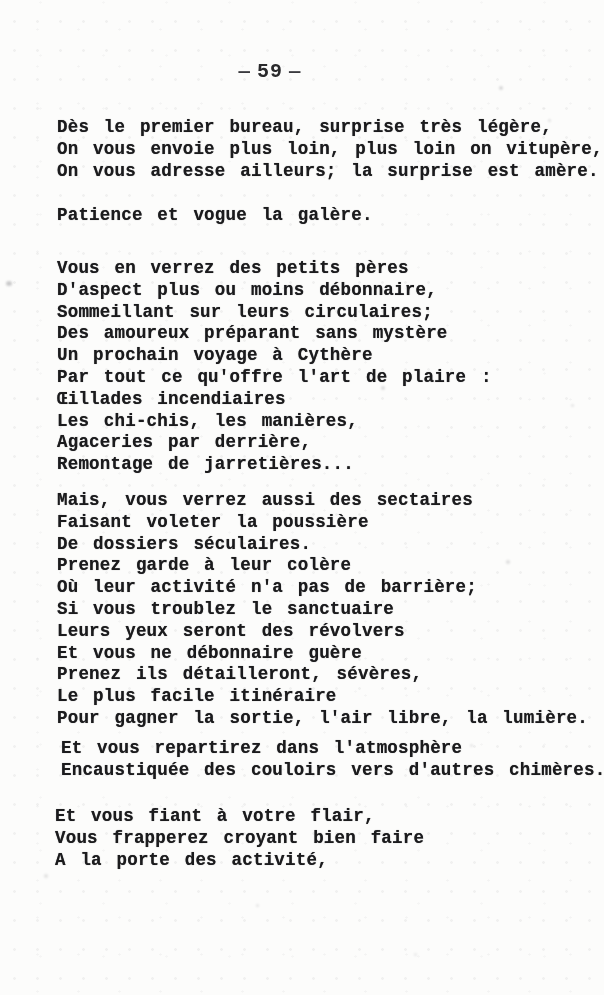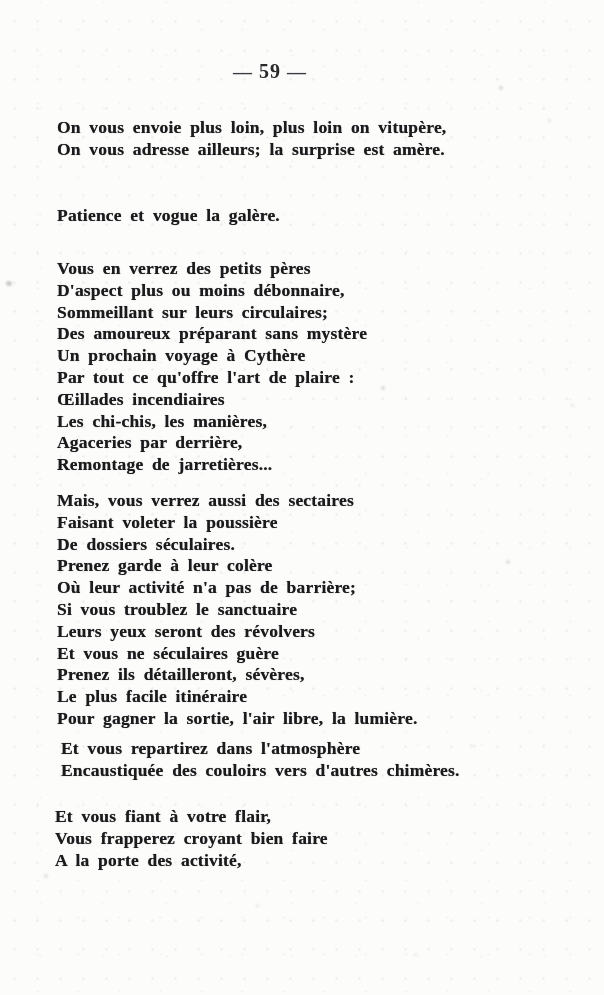--- a/index.html
+++ b/index.html
@@ -14,21 +14,21 @@
     margin: 0 auto;
     background-color: #fcfcfb;
     
     background-image:
       radial-gradient(rgba(90,90,95,0.07) 1px, transparent 1.4px),
       radial-gradient(rgba(90,90,95,0.05) 1px, transparent 1.4px),
       radial-gradient(rgba(120,120,125,0.05) 1px, transparent 1.6px);
     background-size: 23px 29px, 41px 37px, 63px 53px;
     background-position: 3px 7px, 17px 11px, 9px 29px;
     overflow: hidden;
-    font-family: Liberation Serif, serif;
+    font-family: Liberation Mono, monospace;
     color: #1b1b1d;
   }
   .scan-layer {
     position: absolute;
     inset: 0;
     filter: blur(0.3px);
   }
   .page-header {
     position: absolute;
     top: 60px;
@@ -79,20 +79,21 @@
 <body>
 
 <div class="page">
   <div class="scan-layer">
 
     <div class="page-header">
       <span class="dash">—</span><span class="num">59</span><span class="dash">—</span>
     </div>
 
     <div class="stanza s1">
+      <div class="line">Dès le premier bureau, surprise très légère,</div>
       <div class="line">On vous envoie plus loin, plus loin on vitupère,</div>
       <div class="line">On vous adresse ailleurs; la surprise est amère.</div>
     </div>
 
     <div class="stanza s2">
       <div class="line">Patience et vogue la galère.</div>
     </div>
 
     <div class="stanza s3">
       <div class="line">Vous en verrez des petits pères</div>
@@ -108,21 +109,21 @@
     </div>
 
     <div class="stanza s4">
       <div class="line">Mais, vous verrez aussi des sectaires</div>
       <div class="line">Faisant voleter la poussière</div>
       <div class="line">De dossiers séculaires.</div>
       <div class="line">Prenez garde à leur colère</div>
       <div class="line">Où leur activité n'a pas de barrière;</div>
       <div class="line">Si vous troublez le sanctuaire</div>
       <div class="line">Leurs yeux seront des révolvers</div>
-      <div class="line">Et vous ne séculaires guère</div>
+      <div class="line">Et vous ne débonnaire guère</div>
       <div class="line">Prenez ils détailleront, sévères,</div>
       <div class="line">Le plus facile itinéraire</div>
       <div class="line">Pour gagner la sortie, l'air libre, la lumière.</div>
     </div>
 
     <div class="stanza s5">
       <div class="line">Et vous repartirez dans l'atmosphère</div>
       <div class="line">Encaustiquée des couloirs vers d'autres chimères.</div>
     </div>
 

